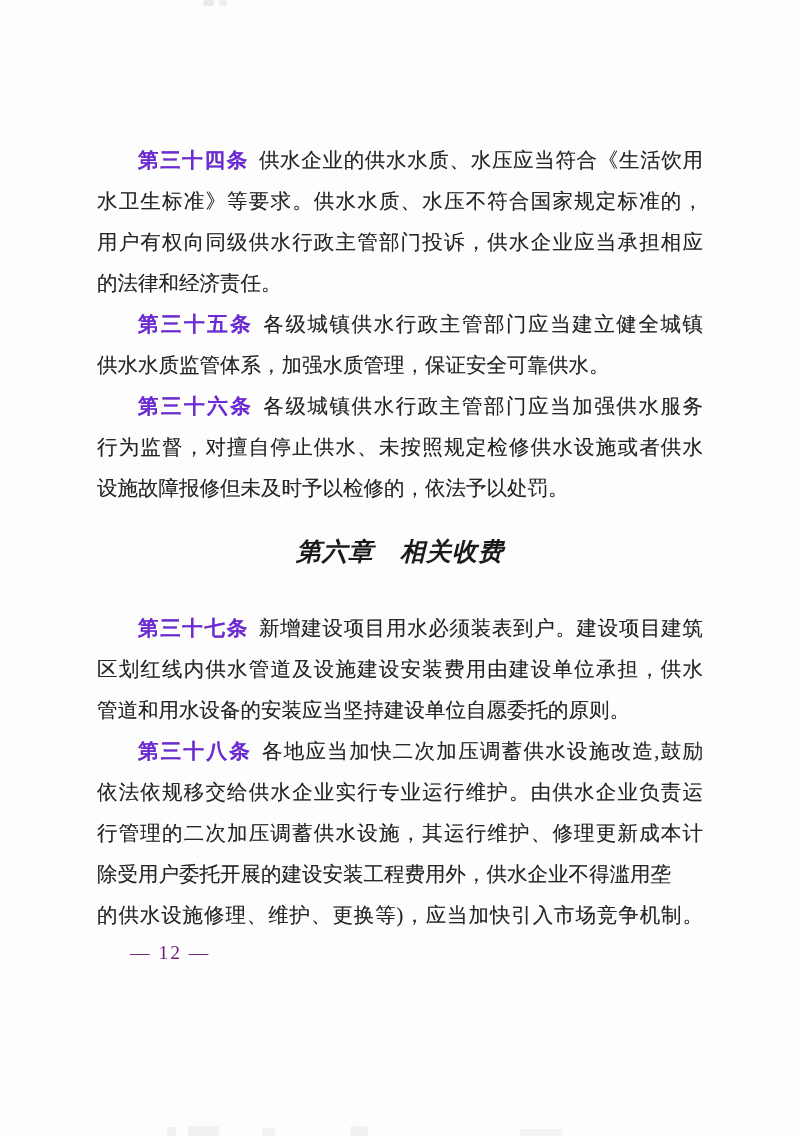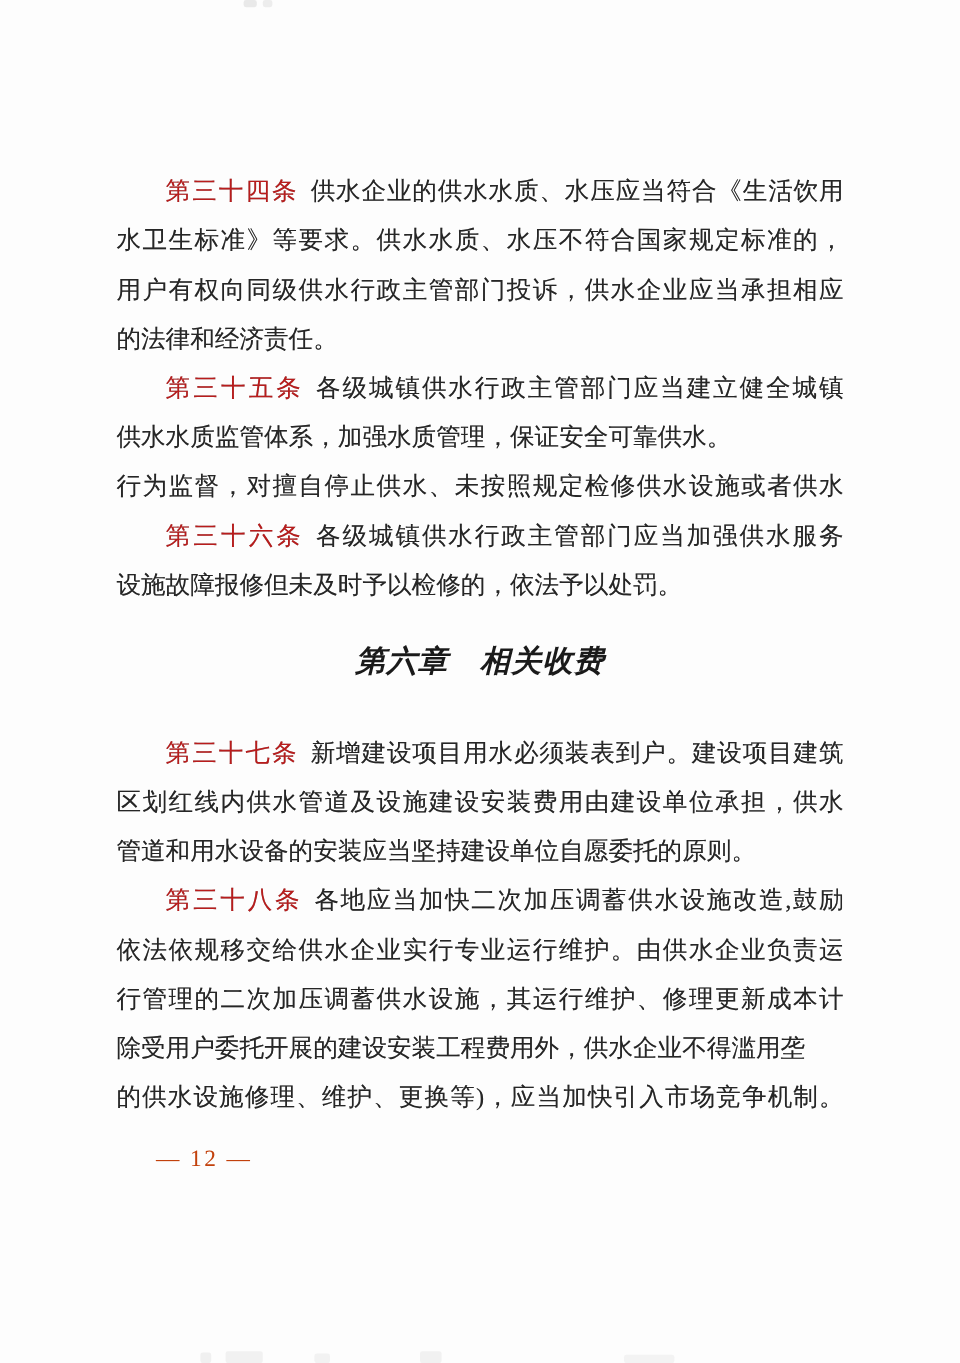--- a/index.html
+++ b/index.html
@@ -33,43 +33,43 @@
     white-space: nowrap;
     text-shadow: 0 0 0.4px rgba(40,40,40,0.45);
   }
   .line.last {
     text-align-last: left;
   }
   .line.first {
     text-indent: 41px;
   }
   .lead {
-    font-weight: 400;
+    font-weight: 700;
     margin-right: 10px;
-    color: #b91c1c;
+    color: #6d28d9;
     letter-spacing: 1px;
   }
   .chapter-heading {
     height: 41px;
     line-height: 41px;
     margin: 22px 0 36px 0;
     text-align: center;
     font-family: "Liberation Sans", "DejaVu Sans", sans-serif;
     font-weight: 700;
     font-size: 25px;
     letter-spacing: 1px;
     color: var(--heading, #1a1a1a);
     font-style: italic;
   }
   .footer {
-    margin-top: 17px;
+    margin-top: 3px;
     padding-left: 33px;
     font-size: 19.5px;
     line-height: 28px;
-    color: #c2410c;
+    color: #701a75;
     letter-spacing: 2px;
   }
   
   .smudge {
     position: absolute;
     border-radius: 2px;
     pointer-events: none;
   }
   .smudge.t1 { left: 203px; top: 0; width: 11px; height: 6px; background: #e9e9e9; }
   .smudge.t2 { left: 219px; top: 0; width: 8px;  height: 6px; background: #ededed; }
@@ -92,22 +92,22 @@
           <div class="line first"><span class="lead">第三十四条</span><span>供水企业的供水水质、水压应当符合《生活饮用</span></div>
           <div class="line">水卫生标准》等要求。供水水质、水压不符合国家规定标准的，</div>
           <div class="line">用户有权向同级供水行政主管部门投诉，供水企业应当承担相应</div>
           <div class="line last">的法律和经济责任。</div>
         </div>
         <div class="paragraph">
           <div class="line first"><span class="lead">第三十五条</span><span>各级城镇供水行政主管部门应当建立健全城镇</span></div>
           <div class="line last">供水水质监管体系，加强水质管理，保证安全可靠供水。</div>
         </div>
         <div class="paragraph">
+          <div class="line first"><span class="lead">第三十六条</span><span>各级城镇供水行政主管部门应当加强供水服务</span></div>
           <div class="line">行为监督，对擅自停止供水、未按照规定检修供水设施或者供水</div>
-          <div class="line first"><span class="lead">第三十六条</span><span>各级城镇供水行政主管部门应当加强供水服务</span></div>
           <div class="line last">设施故障报修但未及时予以检修的，依法予以处罚。</div>
         </div>
         <div class="chapter-heading">第六章　相关收费</div>
         <div class="paragraph">
           <div class="line first"><span class="lead">第三十七条</span><span>新增建设项目用水必须装表到户。建设项目建筑</span></div>
           <div class="line">区划红线内供水管道及设施建设安装费用由建设单位承担，供水</div>
           <div class="line last">管道和用水设备的安装应当坚持建设单位自愿委托的原则。</div>
         </div>
         <div class="paragraph">
           <div class="line first"><span class="lead">第三十八条</span><span>各地应当加快二次加压调蓄供水设施改造,鼓励</span></div>

